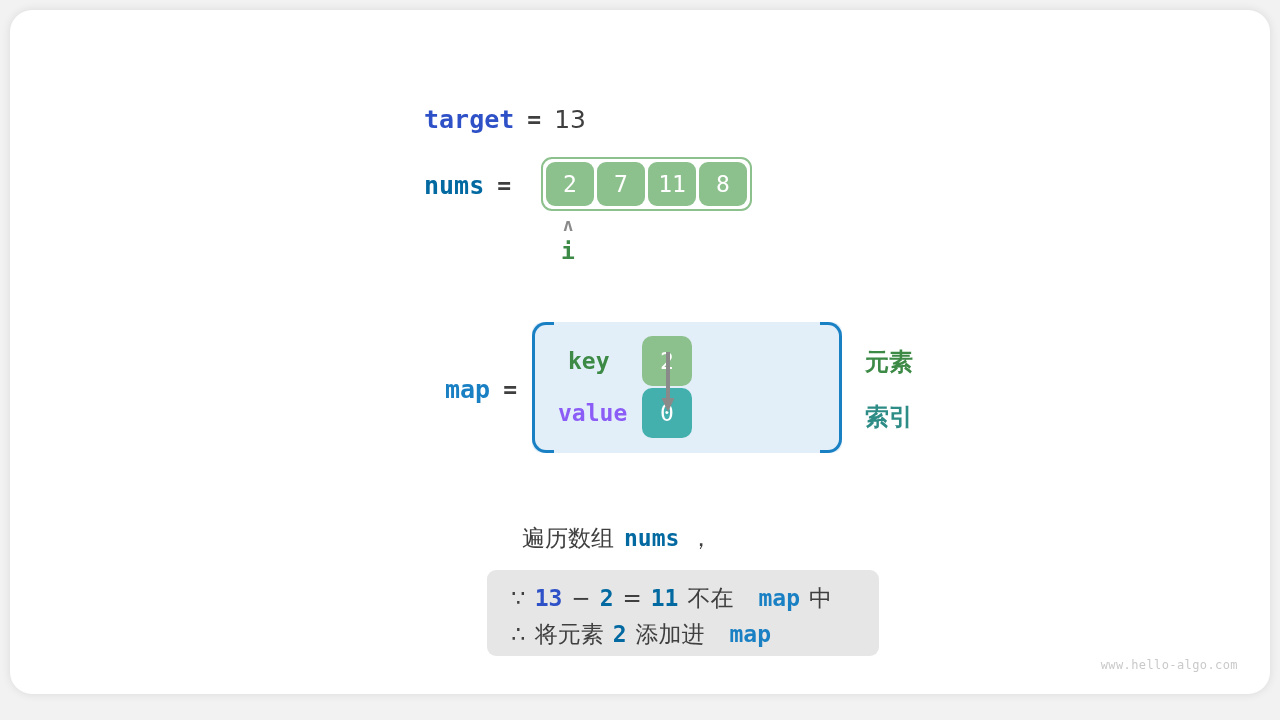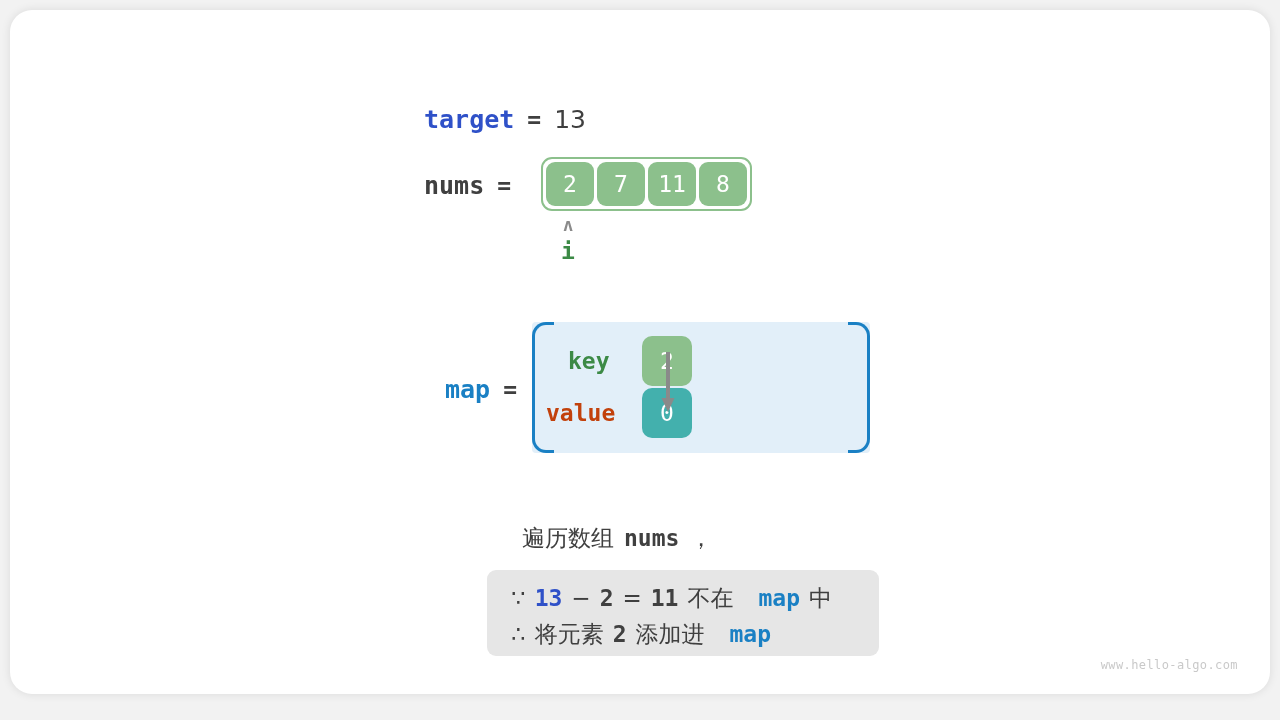--- a/index.html
+++ b/index.html
@@ -32,21 +32,21 @@
     box-shadow: 0 0 10px rgba(0,0,0,0.10);
   }
 
   
   .mono {
     font-family: "DejaVu Sans Mono", monospace;
     font-weight: bold;
   }
   .var-blue   { color: #2f51c8; }
   .var-ltblue { color: #1a80c4; margin-left: 16px; }
-  .var-green  { color: #404040; }
+  .var-green  { color: #0369a1; }
 
   
   #target-row {
     position: absolute;
     left: 414px;
     top: 92px;
     height: 34px;
     display: flex;
     align-items: center;
     font-size: 25px;
@@ -138,22 +138,21 @@
     align-items: center;
     font-size: 25px;
   }
   #map-box {
     position: absolute;
     left: 522px;
     top: 312px;
     width: 310px;
     height: 131px;
     background: #e2eff9;
-    border-radius: 4px;
-    padding-left: 28px;
+    border-radius: 10px;
   }
   .map-bracket {
     position: absolute;
     top: 0;
     width: 22px;
     height: 131px;
     box-sizing: border-box;
     border-top: 3px solid #1a80c4;
     border-bottom: 3px solid #1a80c4;
   }
@@ -169,21 +168,21 @@
   }
   #map-key-label, #map-value-label {
     position: absolute;
     color: #3c8a46;
     font-family: "DejaVu Sans Mono", monospace;
     font-weight: bold;
     font-size: 23px;
     white-space: nowrap;
   }
   #map-key-label   { left: 36px; top: 26px; color: #3c8a46; }
-  #map-value-label { left: 14px; top: 78px; color: #c2410c; }
+  #map-value-label { left: 26px; top: 78px; color: #8b5cf6; }
 
   #map-key-cell {
     position: absolute;
     left: 110px;
     top: 14px;
     width: 50px;
     height: 50px;
     border-radius: 10px;
     background: #8cc08c;
     color: #ffffff;
@@ -330,20 +329,24 @@
 
       <div id="map-key-cell">2</div>
       <div id="map-value-cell">0</div>
 
       <svg id="map-arrow" viewBox="0 0 16 62">
         <line x1="8" y1="0" x2="8" y2="50" stroke="#8a8a8a" stroke-width="4"></line>
         <polygon points="8,60 1.5,46 14.5,46" fill="#8a8a8a"></polygon>
       </svg>
     </div>
 
+    <div id="side-labels">
+      <div id="label-element">元素</div>
+      <div id="label-index">索引</div>
+    </div>
 
     <div id="caption">
       <span>遍历数组</span>
       <span class="sp"></span>
       <span class="mono var-green">nums</span>
       <span class="sp"></span>
       <span>，</span>
     </div>
 
     <div id="info-box">

